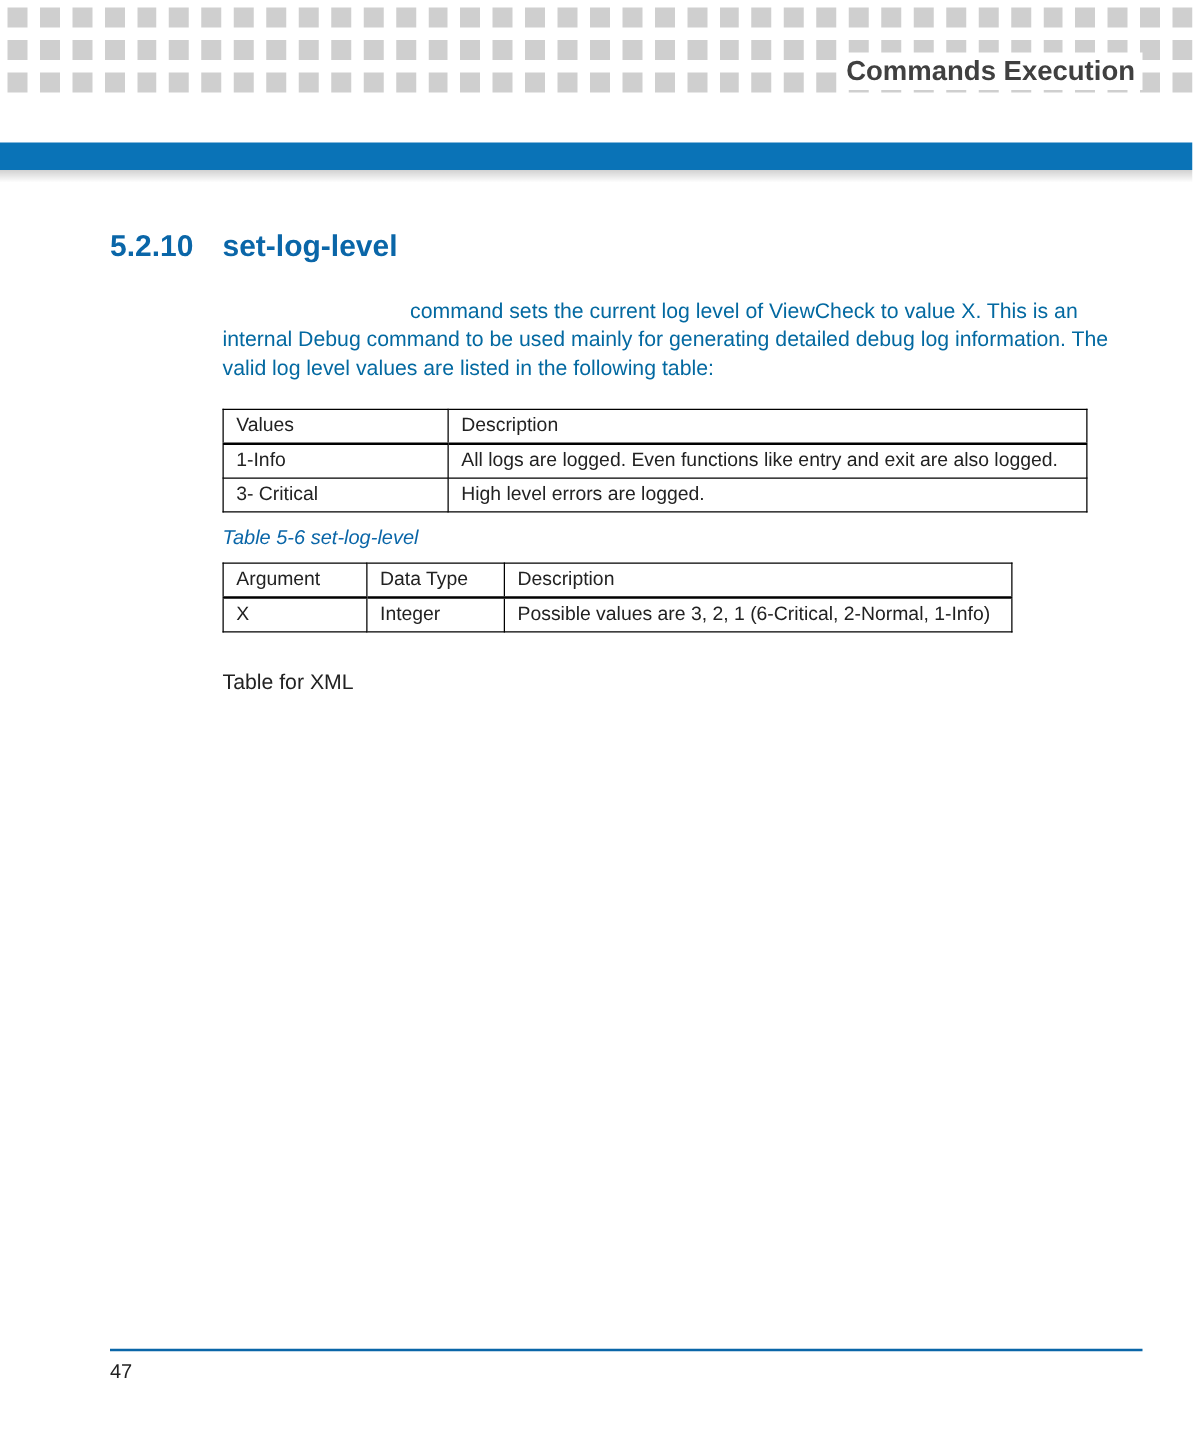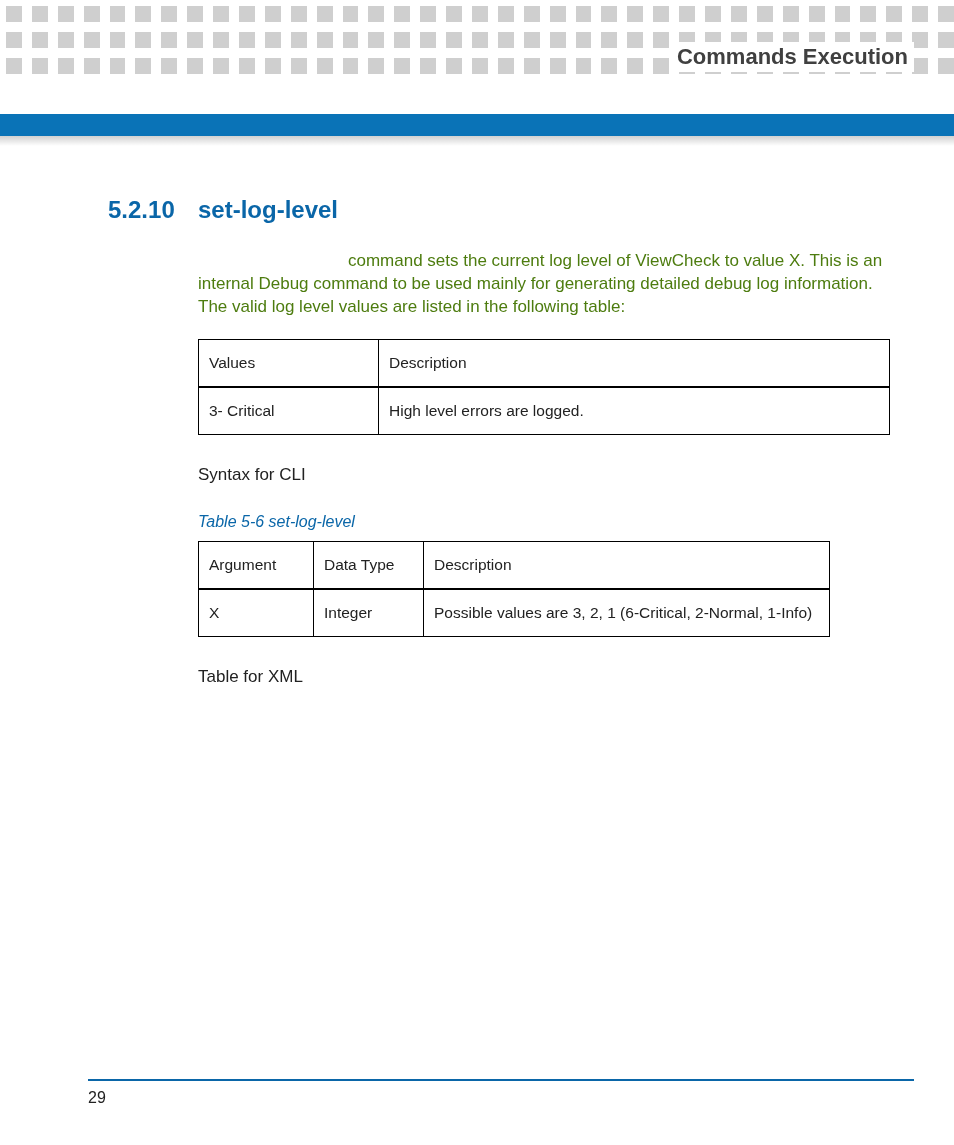--- a/index.html
+++ b/index.html
@@ -16,35 +16,35 @@
 
   .blue-bar {
     position: absolute; left: 0; right: 0; top: 114px; height: 22px;
     background: #0a73b7;
   }
   .blue-bar::after {
     content:""; position:absolute; left:0; right:0; bottom:-10px; height:10px;
     background: linear-gradient(to bottom, rgba(0,0,0,0.18), rgba(0,0,0,0));
   }
 
-  .content { position:absolute; left:88px; right:60px; top:196px;margin-left:20px; }
+  .content { position:absolute; left:88px; right:60px; top:184px; }
 
   h2.section { font-size: 24px; font-weight:700; color:#0a66a8; margin-bottom: 26px; }
   h2.section .num { display:inline-block; width: 90px; }
 
-  .body-text { font-size: 17px; line-height: 1.35; color:#4d7c0f; margin-left: 90px; margin-bottom: 20px; }
+  .body-text { font-size: 17px; line-height: 1.35; color:#0369a1; margin-left: 90px; margin-bottom: 20px; }
   .body-text .gap { display:inline-block; width: 150px; }
   .body-text .gap-sm { display:inline-block; width: 120px; }
 
   .table-caption { font-size: 16px; font-style: italic; color:#0a66a8; margin-left:90px; margin-top: 12px; margin-bottom: 10px; }
 
   table { border-collapse: collapse; margin-left:90px; font-size:15.5px; }
   table.t1 { width: 692px; }
   table.t2 { width: 632px; }
-  th, td { border: 1px solid #000; padding: 14px 10px; text-align:left; font-weight:400; vertical-align: top; }
+  th, td { border: 1px solid #000; padding: 4px 10px; text-align:left; font-weight:400; vertical-align: top; }
   thead td { border-bottom: 2px solid #000; }
   thead tr { }
   .thick-bottom td { border-bottom-width: 2px; }
 
   .syntax { font-size:17px; margin-left:90px; margin-top: 30px; margin-bottom: 28px; }
 
   .footer {
     position:absolute; left:88px; right:40px; bottom:38px;
     border-top: 2px solid #0a66a8; padding-top: 8px;
     display:flex; justify-content: space-between; font-size:16px; color:#222;
@@ -191,27 +191,30 @@
 
     <table class="t1">
       <thead>
         <tr class="thick-bottom">
           <td style="width:180px">Values</td>
           <td>Description</td>
         </tr>
       </thead>
       <tbody>
         <tr>
+          <td>1-Info</td>
+          <td>All logs are logged. Even functions like entry and exit are also logged.</td>
+        </tr>
+        <tr>
           <td>3- Critical</td>
           <td>High level errors are logged.</td>
         </tr>
       </tbody>
     </table>
 
-    <div class="syntax">Syntax for CLI</div>
 
 
     <div class="table-caption">Table 5-6 set-log-level</div>
     <table class="t2">
       <thead>
         <tr class="thick-bottom">
           <td style="width:115px">Argument</td>
           <td style="width:110px">Data Type</td>
           <td>Description</td>
         </tr>
@@ -222,16 +225,16 @@
           <td>Integer</td>
           <td>Possible values are 3, 2, 1 (6-Critical, 2-Normal, 1-Info)</td>
         </tr>
       </tbody>
     </table>
 
     <div class="syntax">Table for XML</div>
   </div>
 
   <div class="footer">
-    <span>29</span>
+    <span>47</span>
   </div>
 
 </div>
 
 </body></html>

